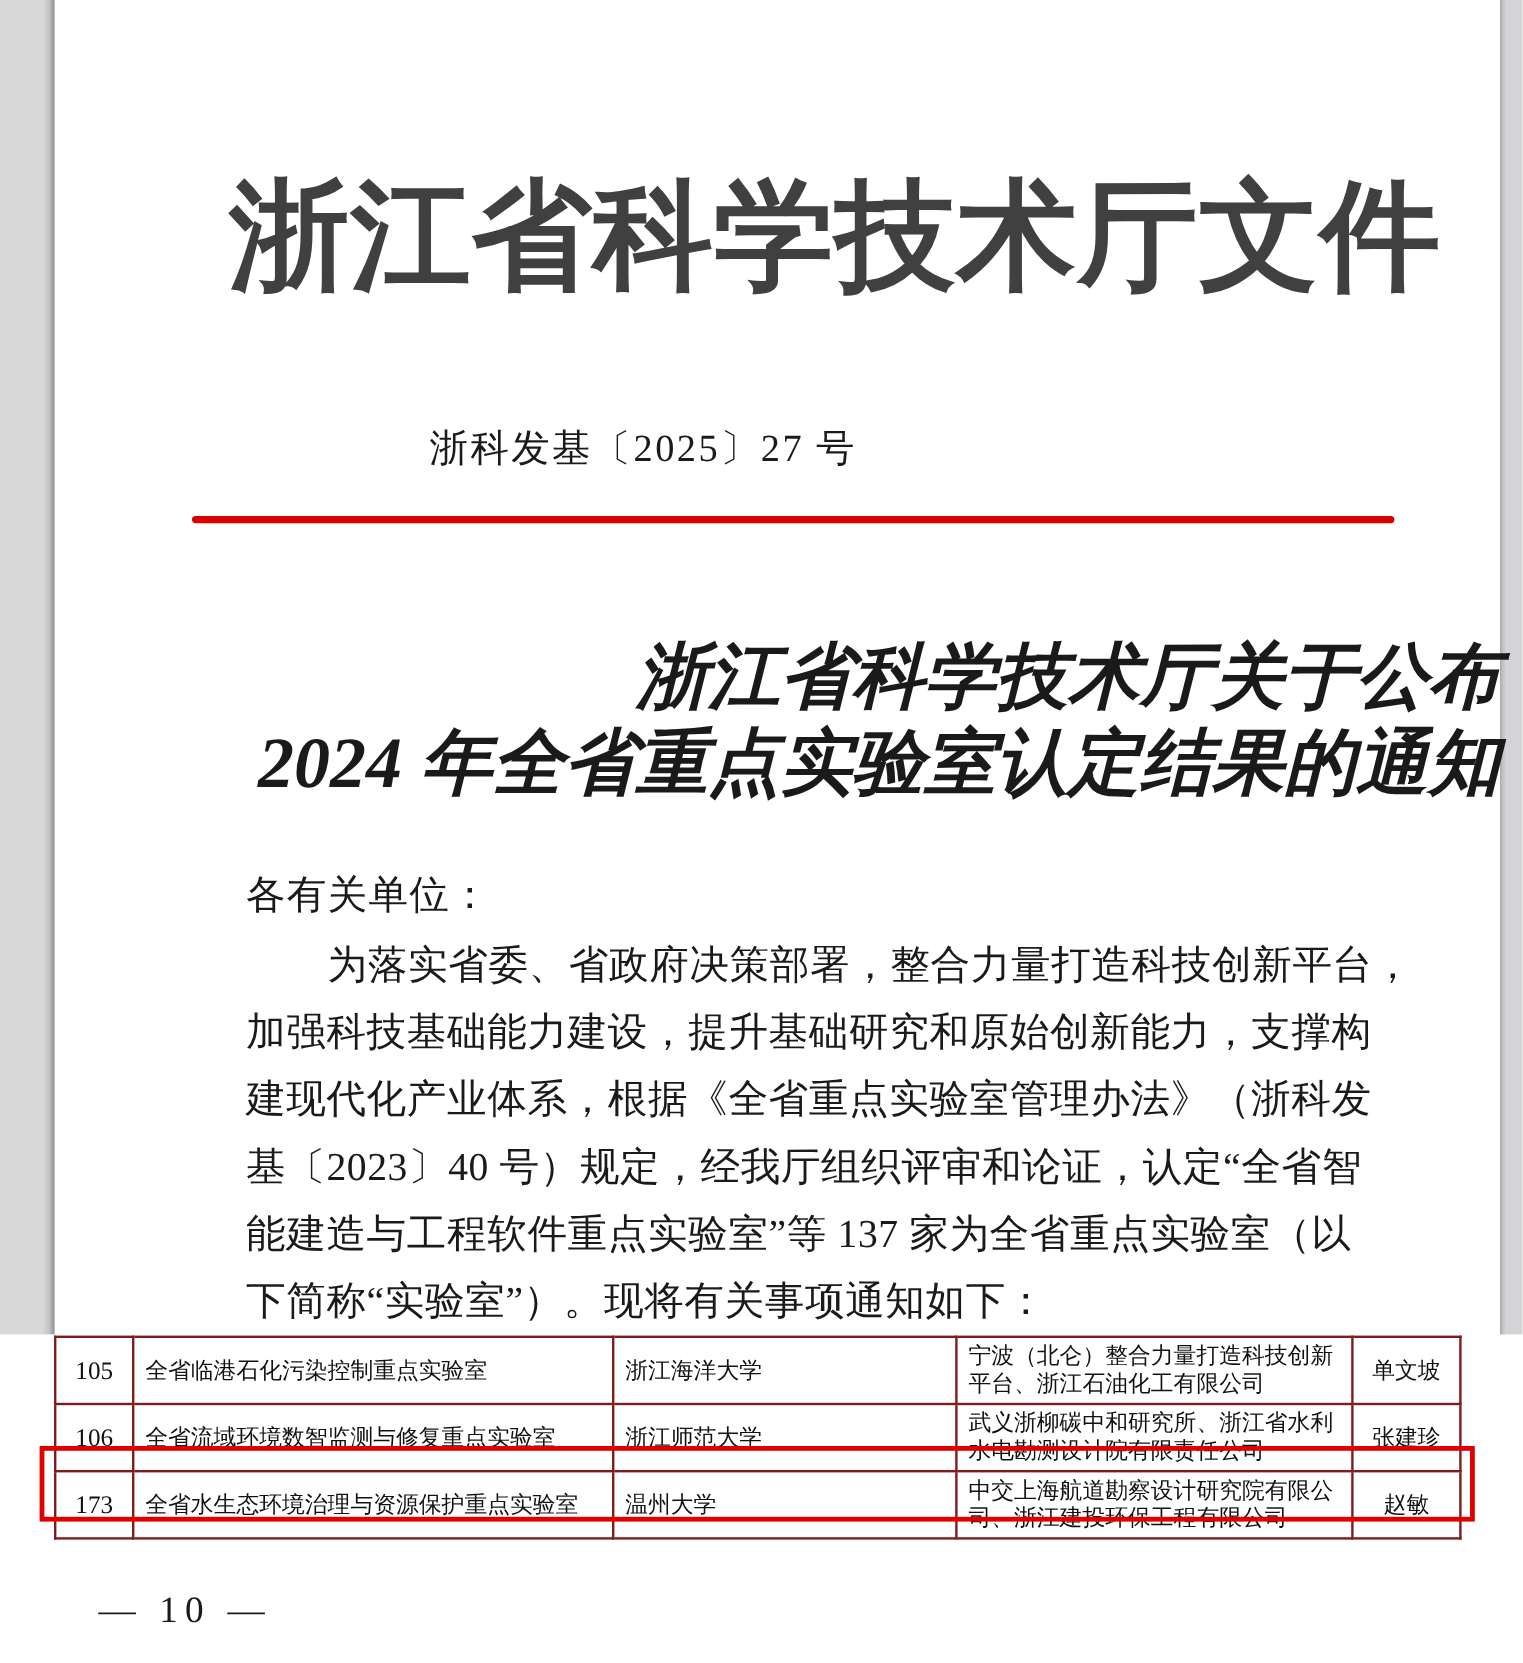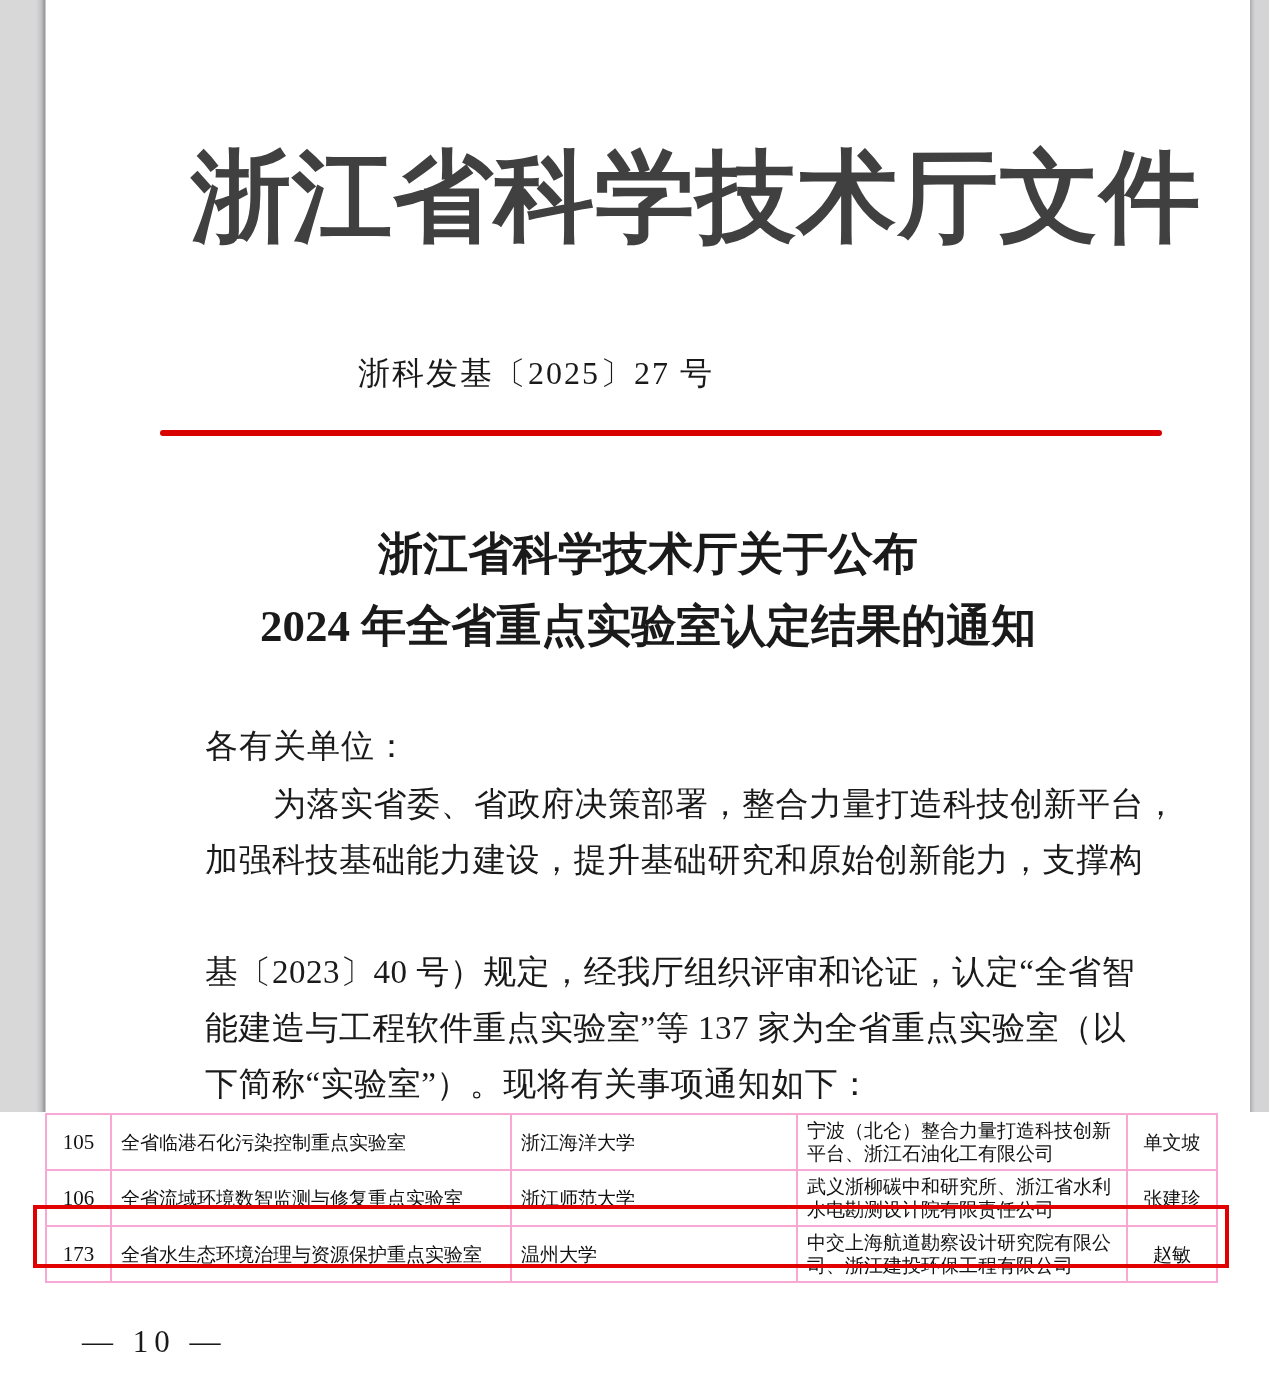--- a/index.html
+++ b/index.html
@@ -63,24 +63,25 @@
     left: 160px;
     top: 430px;
     width: 1002px;
     height: 6px;
     border-radius: 3px;
   }
   .notice-title-line1, .notice-title-line2 {
     position: absolute;
     left: 46px;
     width: 1204px;
-    text-align: center;
+    text-align: right;
     font-weight: bold;
-    font-size: 45px;
+    font-size: 60px;
     white-space: nowrap;
+    font-style: italic;
   }
   .notice-title-line1 { top: 524px; }
   .notice-title-line2 { top: 596px; }
   .salutation {
     position: absolute;
     left: 205px;
     top: 724px;
     font-size: 33px;
     letter-spacing: 1px;
   }
@@ -105,21 +106,21 @@
     top: 1113px;
     width: 1171px;
     border-collapse: collapse;
     table-layout: fixed;
     font-family: "Liberation Serif", "DejaVu Serif", serif;
     font-size: 19px;
     color: #111111;
     background: #ffffff;
   }
   .results-table td {
-    border: 2px solid #f9a8d4;
+    border: 2px solid #7f1d1d;
     height: 50px;
     padding: 2px 9px;
     vertical-align: middle;
     line-height: 23px;
     overflow: hidden;
     margin-left: 26px;
   }
   .results-table td.c-no { text-align: center; font-size: 21px; padding: 2px 2px; }
   .results-table td.c-director { text-align: center; }
   .highlight-box {
@@ -155,20 +156,21 @@
 
   <div class="red-rule" style="background: rgb(217, 0, 0);"></div>
 
   <div class="notice-title-line1">浙江省科学技术厅关于公布</div>
   <div class="notice-title-line2">2024 年全省重点实验室认定结果的通知</div>
 
   <div class="salutation">各有关单位：</div>
 
   <div class="body-line l1">加强科技基础能力建设，提升基础研究和原始创新能力，支撑构</div>
   <div class="body-line l0">为落实省委、省政府决策部署，整合力量打造科技创新平台，</div>
+  <div class="body-line l2">建现代化产业体系，根据《全省重点实验室管理办法》（浙科发</div>
   <div class="body-line l3">基〔2023〕40 号）规定，经我厅组织评审和论证，认定“全省智</div>
   <div class="body-line l4">能建造与工程软件重点实验室”等 137 家为全省重点实验室（以</div>
   <div class="body-line l5">下简称“实验室”）。现将有关事项通知如下：</div>
 
   <table class="results-table">
     <colgroup>
       <col style="width:65px">
       <col style="width:400px">
       <col style="width:286px">
       <col style="width:330px">

